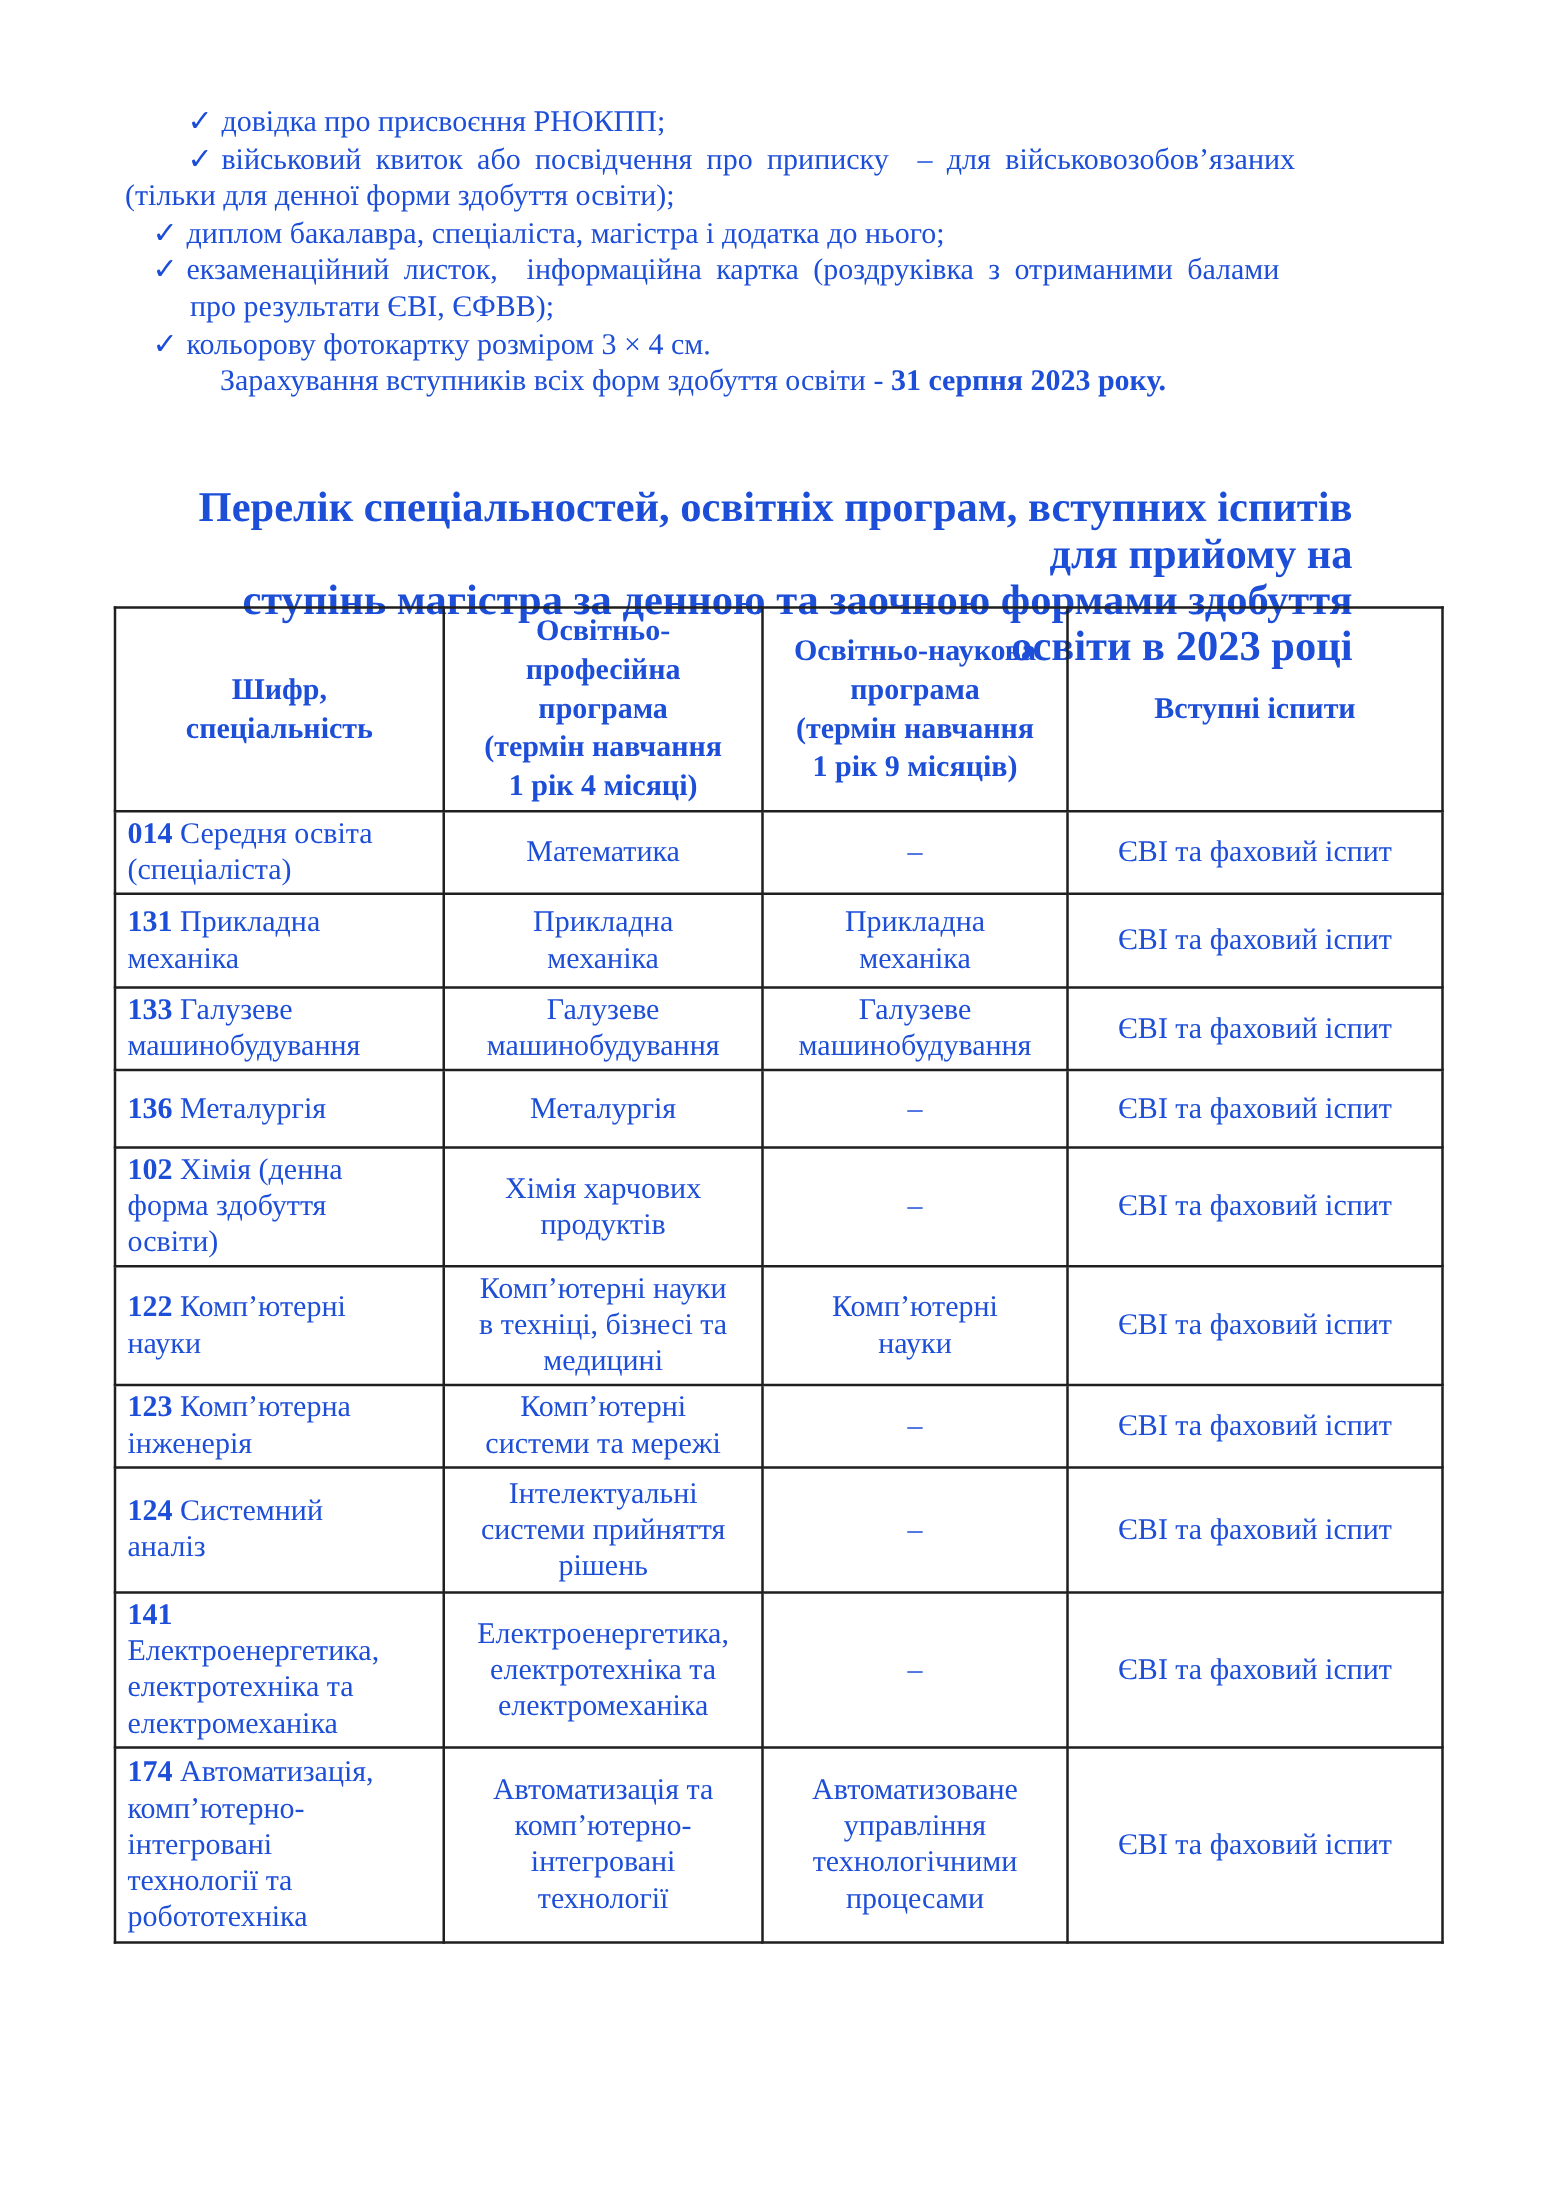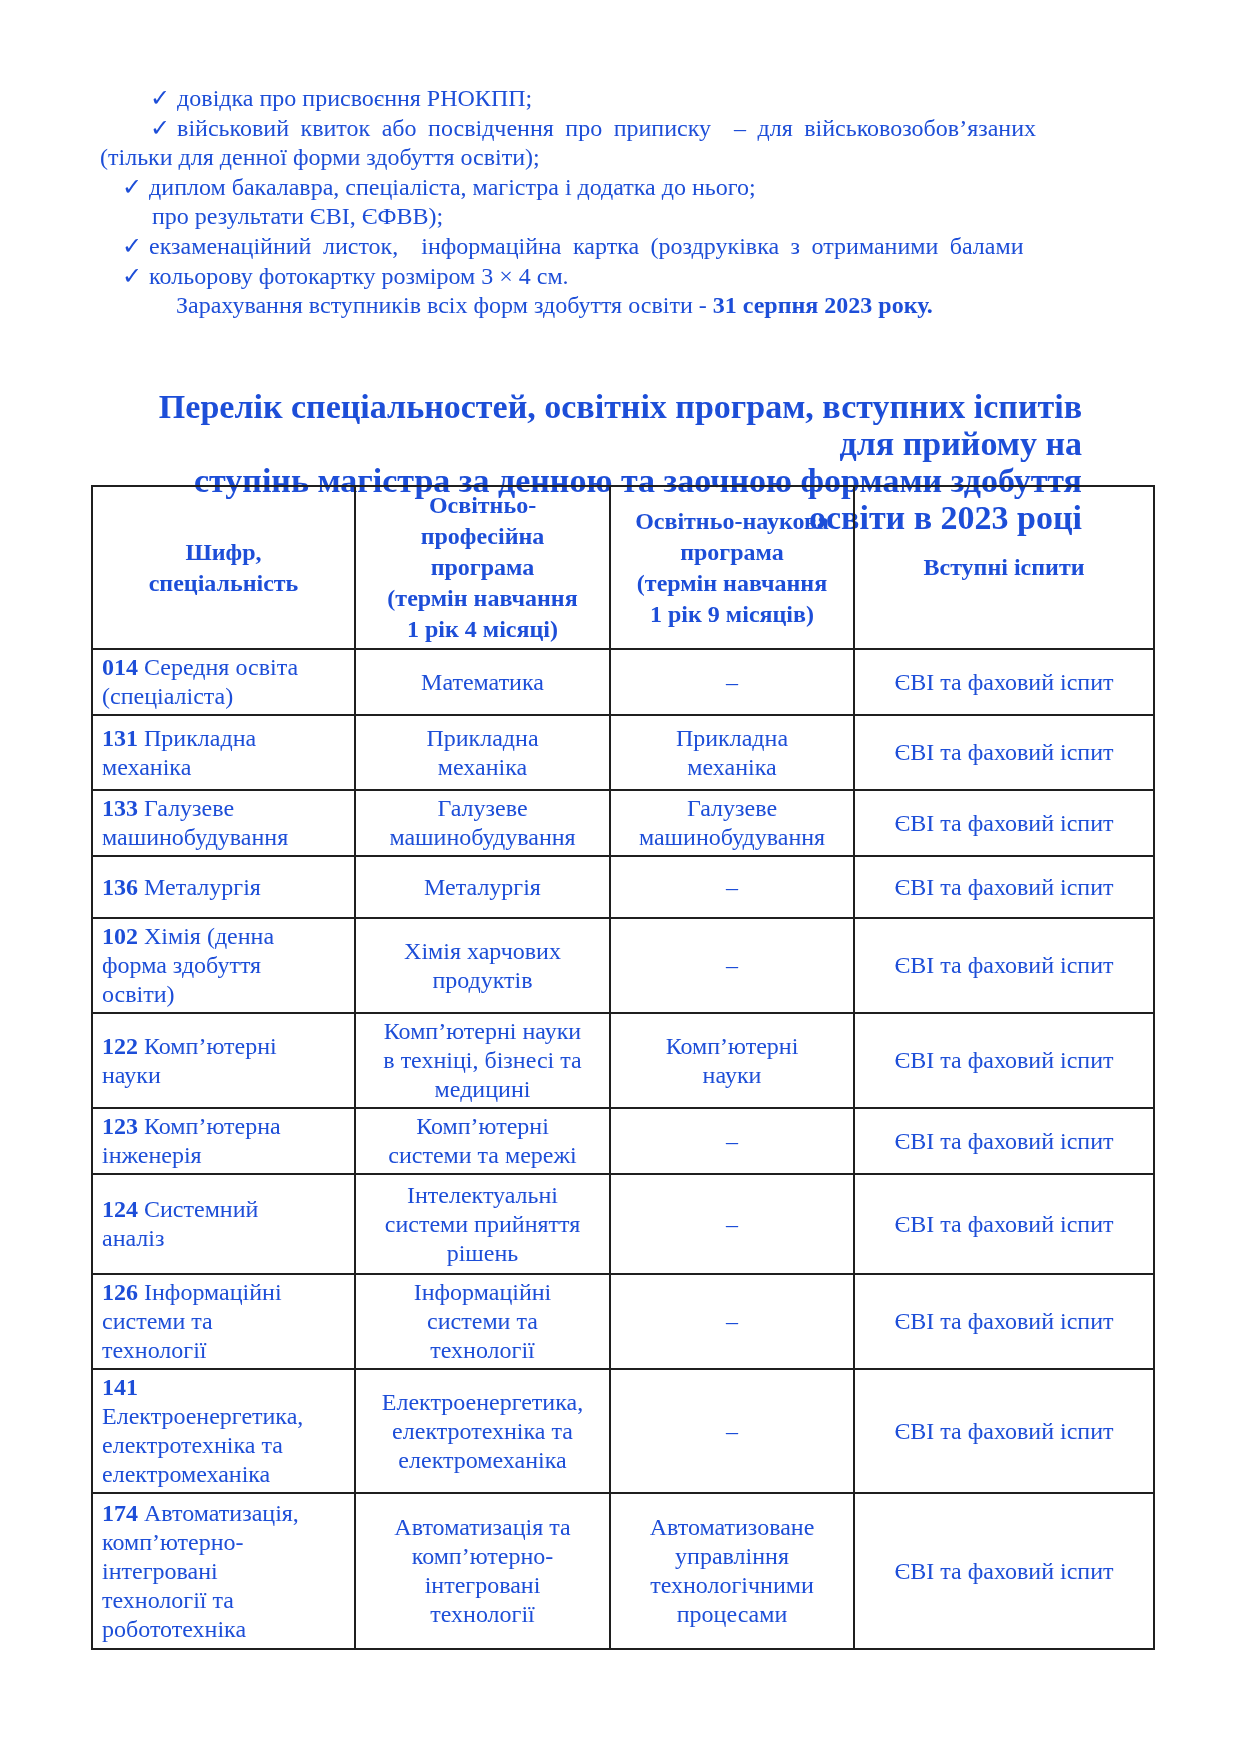--- a/index.html
+++ b/index.html
@@ -54,22 +54,22 @@
 </style>
 </head>
 <body>
 
 <div class="page">
   <div class="intro" id="intro">
       <div class="line lv1"><span class="check">✓</span><span>довідка про присвоєння РНОКПП;</span></div>
       <div class="line lv1 stretch"><span class="check">✓</span><span>військовий квиток або посвідчення про приписку  – для військовозобов’язаних</span></div>
       <div class="line lv0"><span>(тільки для денної форми здобуття освіти);</span></div>
       <div class="line lv2"><span class="check">✓</span><span>диплом бакалавра, спеціаліста, магістра і додатка до нього;</span></div>
+      <div class="line lv2 stretch"><span class="check">✓</span><span>екзаменаційний листок,  інформаційна картка (роздруківка з отриманими балами</span></div>
       <div class="line lv3"><span>про результати ЄВІ, ЄФВВ);</span></div>
-      <div class="line lv2 stretch"><span class="check">✓</span><span>екзаменаційний листок,  інформаційна картка (роздруківка з отриманими балами</span></div>
       <div class="line lv2"><span class="check">✓</span><span>кольорову фотокартку розміром 3 × 4 см.</span></div>
       <div class="line lv4"><span>Зарахування вступників всіх форм здобуття освіти - </span><span class="b">31 серпня 2023 року.</span></div>
     </div>
   <div class="heading">Перелік спеціальностей, освітніх програм, вступних іспитів для прийому на
 ступінь магістра за денною та заочною формами здобуття освіти в 2023 році</div>
   <table class="spec">
     <colgroup>
       <col style="width:263px">
         <col style="width:255px">
         <col style="width:244px">
@@ -152,30 +152,20 @@
         </tr>
         <tr style="height: 100px;">
           <td class="c1"><span class="b">124</span><span> Системний
 аналіз</span></td>
           <td>Інтелектуальні
 системи прийняття
 рішень</td>
           <td>–</td>
           <td>ЄВІ та фаховий іспит</td>
         </tr>
-        <tr style="height: 95px;">
-          <td class="c1"><span class="b">126</span><span> Інформаційні
-системи та
-технології</span></td>
-          <td>Інформаційні
-системи та
-технології</td>
-          <td>–</td>
-          <td>ЄВІ та фаховий іспит</td>
-        </tr>
         <tr style="height: 121px; padding-left: 32px;">
           <td class="c1"><span class="b">141</span><span>
 Електроенергетика,
 електротехніка та
 електромеханіка</span></td>
           <td>Електроенергетика,
 електротехніка та
 електромеханіка</td>
           <td>–</td>
           <td>ЄВІ та фаховий іспит</td>

